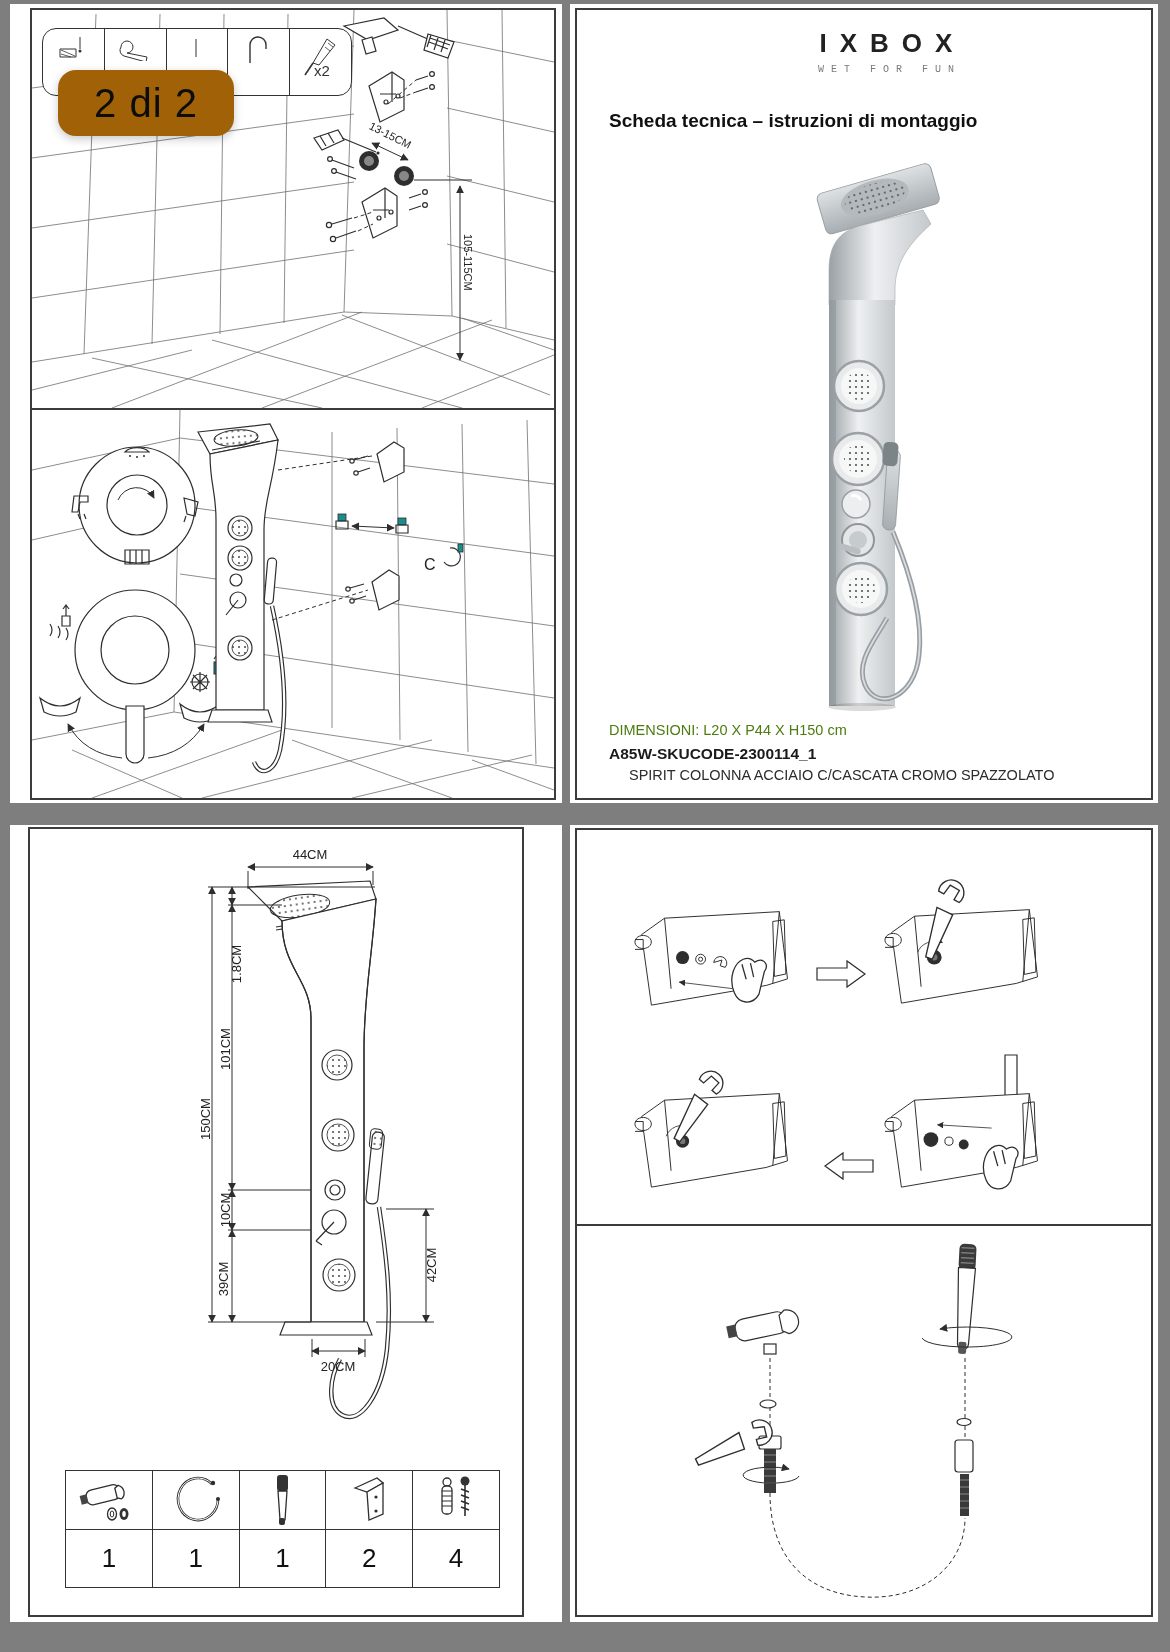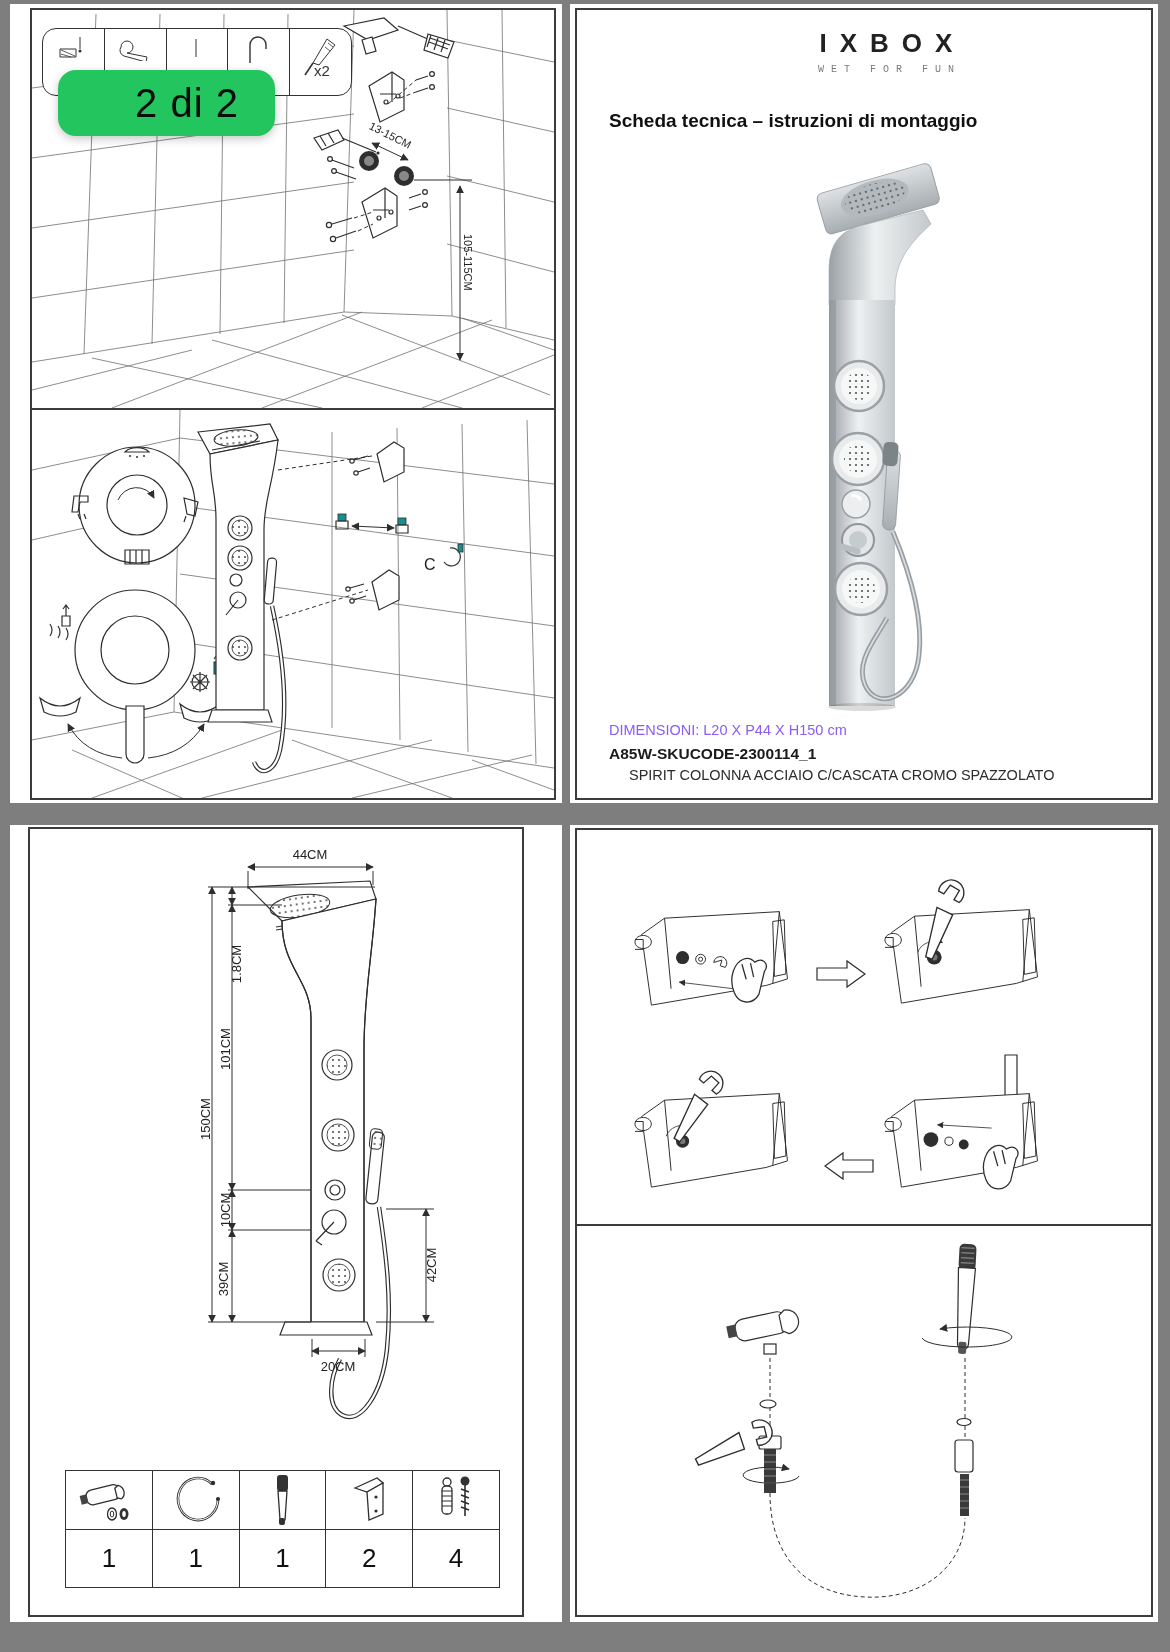--- a/index.html
+++ b/index.html
@@ -27,30 +27,30 @@
   .dimts{font-family:"Liberation Sans",sans-serif;font-size:11px;fill:#222;}
   .pipe{fill:none;stroke:#2e2e2e;stroke-width:4.5px;}
   .pipe2{fill:none;stroke:#fff;stroke-width:2.2px;}
   .hose{fill:none;stroke:#979ea3;stroke-width:5px;}
   .hose2{fill:none;stroke:#dadde0;stroke-width:1.8px;}
   
   .toolbar{position:absolute;left:10px;top:18px;width:308px;height:66px;border:1.6px solid #333;border-radius:14px;display:flex;z-index:1;background:#fff;}
   .tcell{flex:1;border-right:1.4px solid #333;display:flex;align-items:flex-start;justify-content:center;padding-top:6px;}
   .tcell:last-child{border-right:none;}
   .qty2{position:absolute;left:234px;top:52px;font-size:15px;color:#333;z-index:1;margin-left:48px;}
-  .chip{position:absolute;left:26px;top:60px;width:176px;height:66px;background:#22c55e;border-radius:18px;
+  .chip{position:absolute;left:26px;top:60px;width:176px;height:66px;background:#a16207;border-radius:18px;
         box-shadow:0 3px 10px rgba(0,0,0,.22);display:flex;align-items:center;justify-content:center;
-        font-size:40px;color:#0d0d0d;z-index:5;letter-spacing:1px;padding-left:41px;}
+        font-size:40px;color:#0d0d0d;z-index:5;letter-spacing:1px;}
   
   .brand{position:absolute;left:0;right:0;top:18px;text-align:center;margin-left:44px;}
   .brand .b1{font-size:26px;letter-spacing:13px;color:#222;font-weight:600;margin-left:13px;}
   .brand .b2{font-family:"DejaVu Serif",serif;font-style:italic;font-size:22px;color:#4b4b4b;margin-top:2px;letter-spacing:2px;}
   .brand .b3{font-size:10px;letter-spacing:7px;color:#7a7a7a;margin-top:5px;margin-left:7px;font-family:Liberation Mono, monospace;}
   .tr-heading{position:absolute;left:32px;top:100px;font-size:19px;font-weight:bold;color:#101010;}
-  .tr-dims{position:absolute;left:32px;top:712px;font-size:14.5px;color:#8b5cf6;}
+  .tr-dims{position:absolute;left:32px;top:712px;font-size:14.5px;color:#4d7c0f;}
   .tr-sku{position:absolute;left:32px;top:735px;font-size:15.5px;font-weight:bold;color:#1a1a1a;}
   .tr-name{position:absolute;left:32px;top:757px;font-size:14.5px;color:#2c2c2c;margin-left:20px;}
   
   .ptable{position:absolute;left:35px;top:641px;width:435px;height:118px;display:flex;flex-direction:column;border:1.6px solid #333;box-sizing:border-box;}
   .prow{display:flex;flex:1;}
   .prow.icons{border-bottom:1.4px solid #333;}
   .pcell{flex:1;border-right:1.4px solid #333;display:flex;align-items:center;justify-content:center;font-size:26px;color:#111;}
   .pcell:last-child{border-right:none;}
 </style>
 </head>

